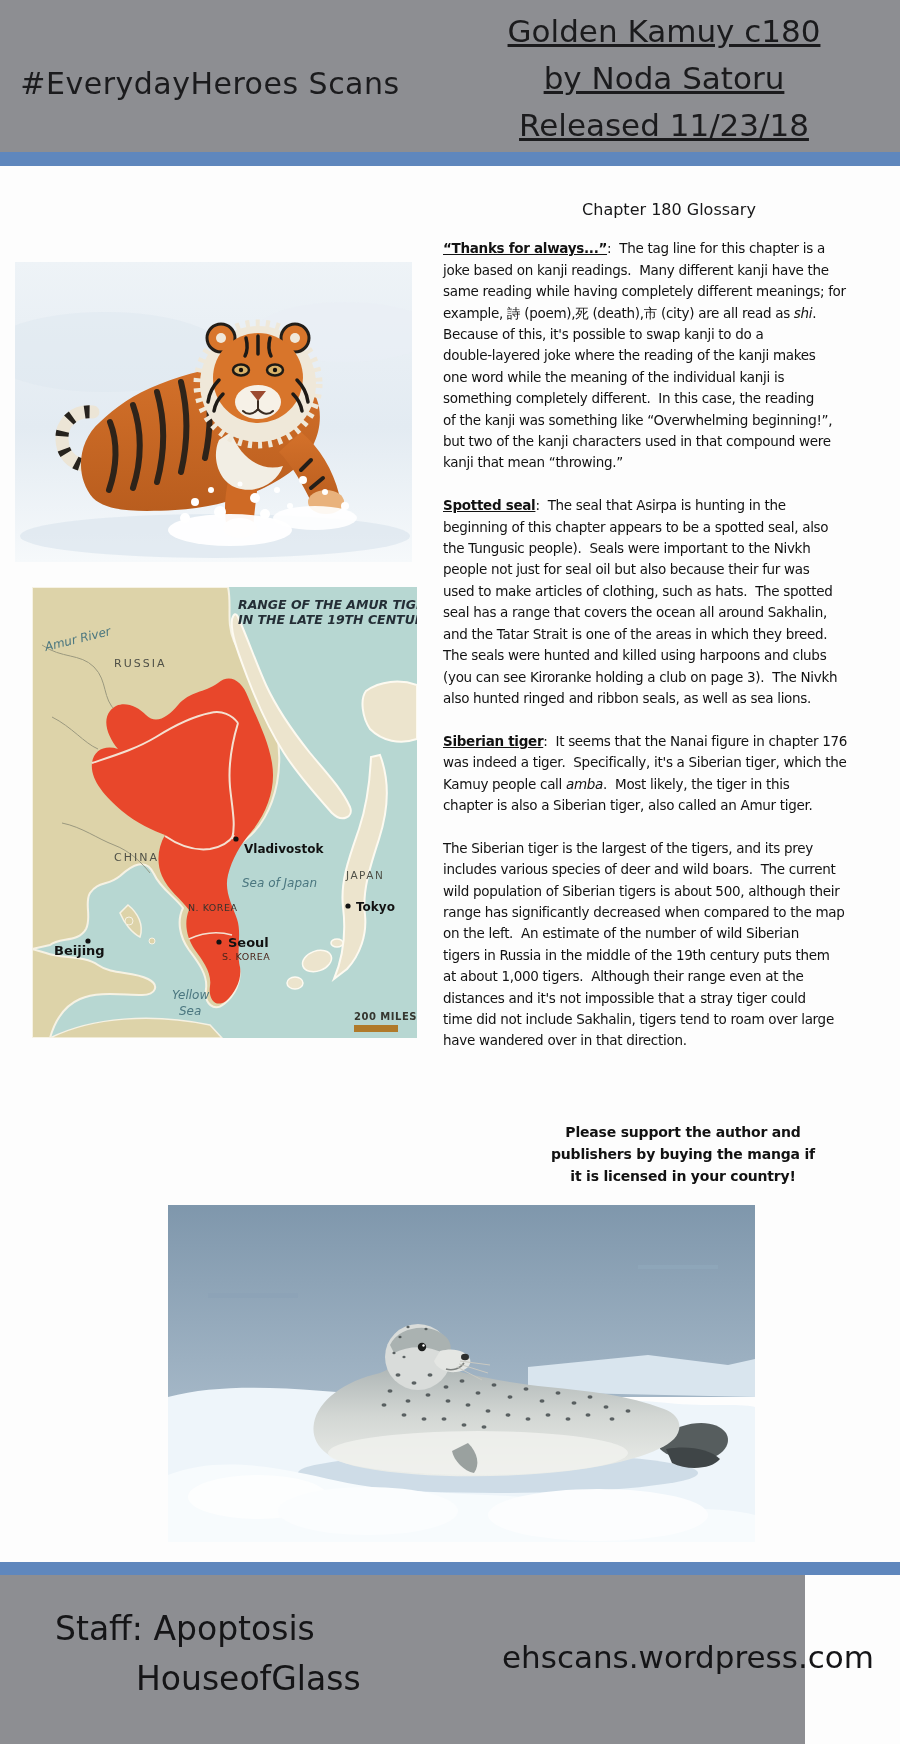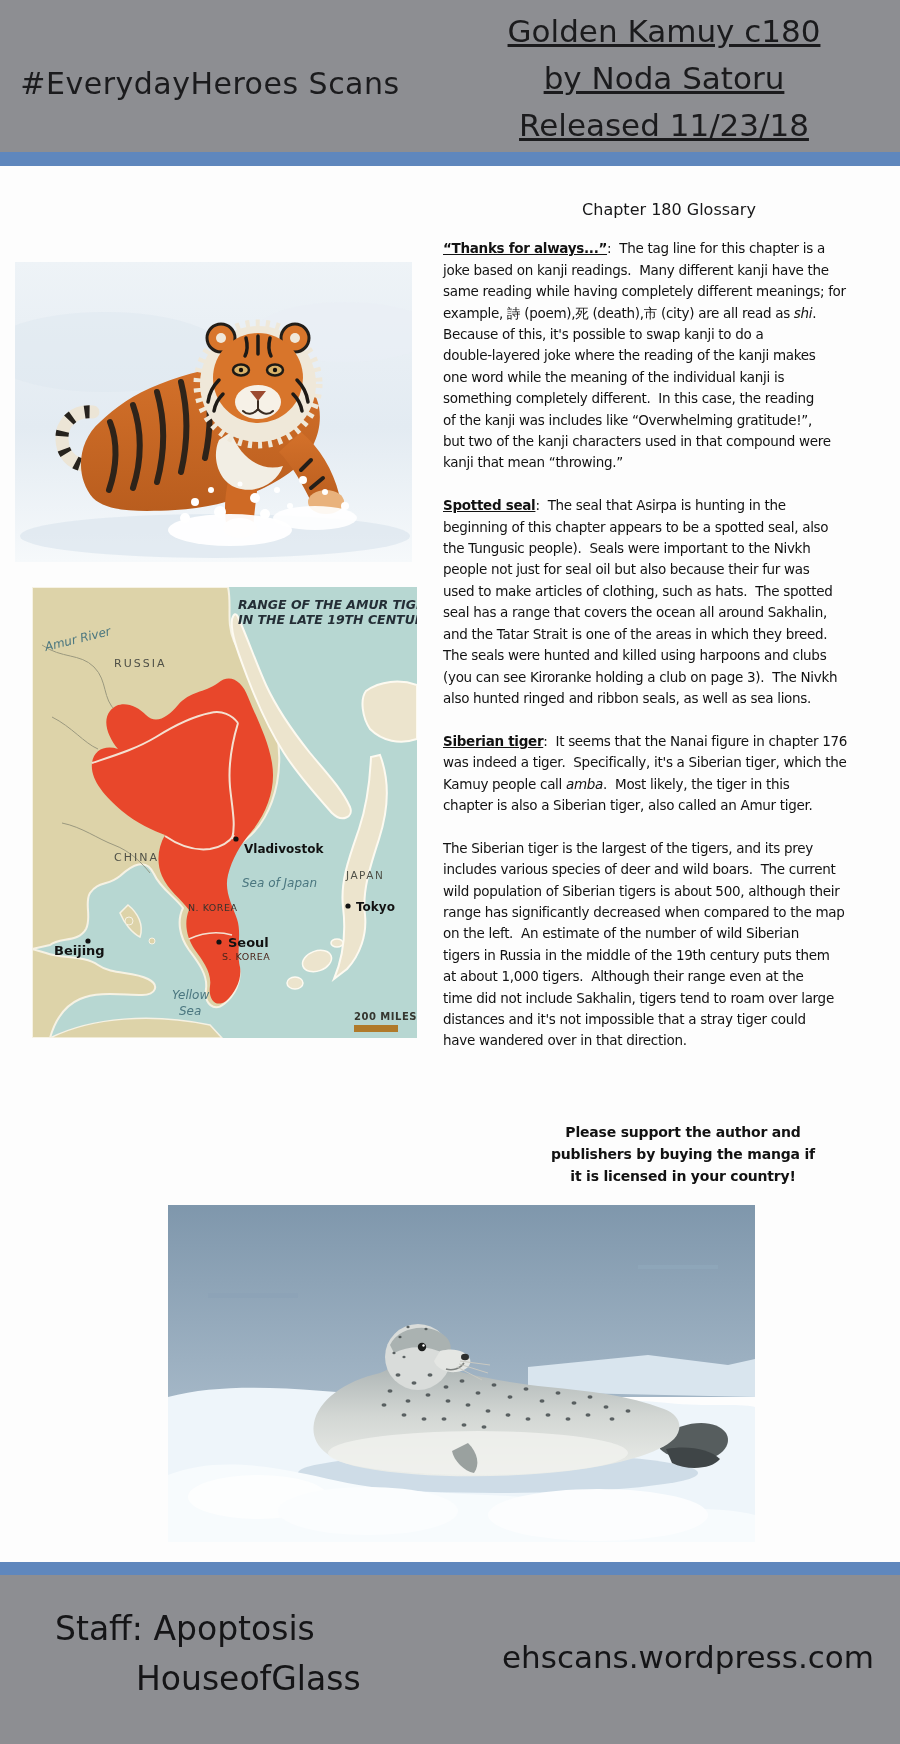--- a/index.html
+++ b/index.html
@@ -6,21 +6,21 @@
   .page{position:relative;width:900px;height:1744px;margin:0 auto;background:var(--page-bg,#fdfdfd);
         overflow:hidden;font-family:"DejaVu Sans","Liberation Sans",sans-serif;color:var(--text-dark,#171718);}
   
   .top-bar{position:absolute;left:0;top:0;width:900px;height:152px;background:var(--bar-gray,#8d8e92);}
   .group-name{position:absolute;left:18px;top:66px;width:384px;text-align:center;font-size:30px;letter-spacing:.5px;color:#1b1b1d;}
   .release-block{position:absolute;left:438px;top:8px;width:452px;text-align:center;font-size:31px;line-height:47px;color:#1b1b1d;text-decoration:underline;}
   .stripe{position:absolute;left:0;width:900px;background:var(--stripe-blue,#5f87bd);}
   .stripe-top{top:152px;height:14px;}
   .stripe-bottom{top:1562px;height:13px;}
   .content{position:absolute;left:0;top:166px;width:900px;height:1396px;background:var(--page-bg,#fdfdfd);}
-  .footer-bar{position:absolute;left:0;top:1575px;width:900px;height:169px;background:var(--bar-gray,#8d8e92);}
+  .footer-bar{position:absolute;left:0;top:1575px;width:805px;height:169px;background:var(--bar-gray,#8d8e92);}
   .staff-line1{position:absolute;left:55px;top:34px;font-size:33px;color:#151517;}
   .staff-line2{position:absolute;left:136px;top:84px;font-size:33px;color:#151517;}
   .site-url{position:absolute;left:492px;top:64px;width:392px;text-align:center;font-size:31px;color:#151517;}
   
   .glossary-col{position:absolute;left:443px;top:33px;width:452px;}
   .glossary-heading{margin:0 0 18px 0;font-size:16px;font-weight:normal;text-align:center;line-height:21.4px;}
   .tline{white-space:pre;font-size:13.5px;letter-spacing:-0.3px;line-height:21.4px;color:#121212;}
   .para{margin-top:21.4px;}
   .paras .para:first-child{margin-top:0;}
   .bu{font-weight:bold;text-decoration:underline;}
@@ -194,21 +194,21 @@
       <div class="paras">
           <div class="para">
             <div class="tline"><span class="bu">“Thanks for always...”</span><span>:  The tag line for this chapter is a</span></div>
             <div class="tline"><span>joke based on kanji readings.  Many different kanji have the</span></div>
             <div class="tline"><span>same reading while having completely different meanings; for</span></div>
             <div class="tline"><span>example, 詩 (poem),死 (death),市 (city) are all read as </span><span class="i">shi</span><span>.</span></div>
             <div class="tline"><span>Because of this, it's possible to swap kanji to do a</span></div>
             <div class="tline"><span>double-layered joke where the reading of the kanji makes</span></div>
             <div class="tline"><span>one word while the meaning of the individual kanji is</span></div>
             <div class="tline"><span>something completely different.  In this case, the reading</span></div>
-            <div class="tline"><span>of the kanji was includes like “Overwhelming gratitude!”,</span></div>
+            <div class="tline"><span>of the kanji was something like “Overwhelming beginning!”,</span></div>
             <div class="tline"><span>but two of the kanji characters used in that compound were</span></div>
             <div class="tline"><span>kanji that mean “throwing.”</span></div>
           </div>
           <div class="para">
             <div class="tline"><span class="bu">Spotted seal</span><span>:  The seal that Asirpa is hunting in the</span></div>
             <div class="tline"><span>beginning of this chapter appears to be a spotted seal, also</span></div>
             <div class="tline"><span>the Tungusic people).  Seals were important to the Nivkh</span></div>
             <div class="tline"><span>people not just for seal oil but also because their fur was</span></div>
             <div class="tline"><span>used to make articles of clothing, such as hats.  The spotted</span></div>
             <div class="tline"><span>seal has a range that covers the ocean all around Sakhalin,</span></div>
@@ -224,22 +224,22 @@
             <div class="tline"><span>chapter is also a Siberian tiger, also called an Amur tiger.</span></div>
           </div>
           <div class="para">
             <div class="tline"><span>The Siberian tiger is the largest of the tigers, and its prey</span></div>
             <div class="tline"><span>includes various species of deer and wild boars.  The current</span></div>
             <div class="tline"><span>wild population of Siberian tigers is about 500, although their</span></div>
             <div class="tline"><span>range has significantly decreased when compared to the map</span></div>
             <div class="tline"><span>on the left.  An estimate of the number of wild Siberian</span></div>
             <div class="tline"><span>tigers in Russia in the middle of the 19th century puts them</span></div>
             <div class="tline"><span>at about 1,000 tigers.  Although their range even at the</span></div>
+            <div class="tline"><span>distances and it's not impossible that a stray tiger could</span></div>
             <div class="tline"><span>time did not include Sakhalin, tigers tend to roam over large</span></div>
-            <div class="tline"><span>distances and it's not impossible that a stray tiger could</span></div>
             <div class="tline"><span>have wandered over in that direction.</span></div>
           </div>
         </div>
     </section>
 
     <div class="support-note">
         <div class="tline">Please support the author and</div>
         <div class="tline">publishers by buying the manga if</div>
         <div class="tline">it is licensed in your country!</div>
       </div>

